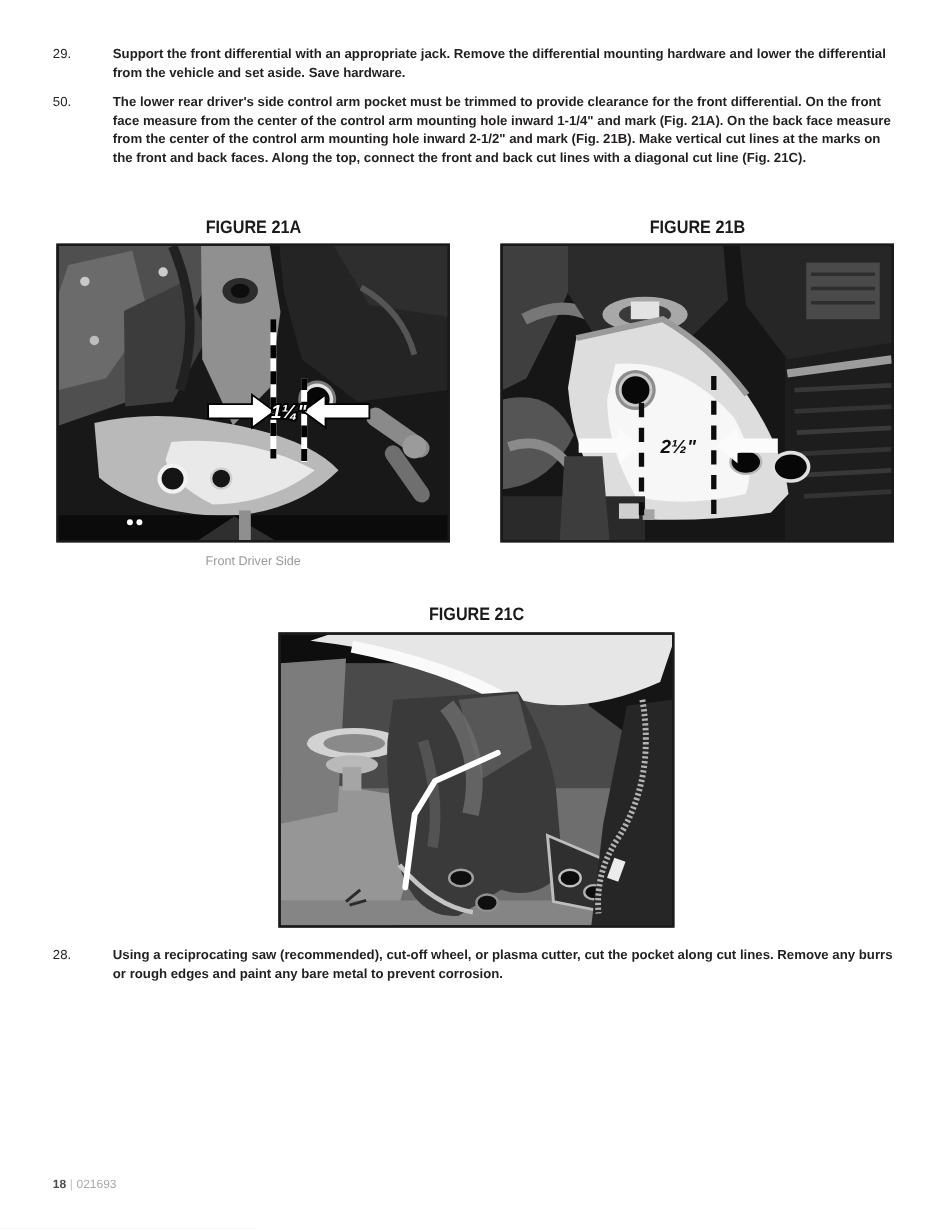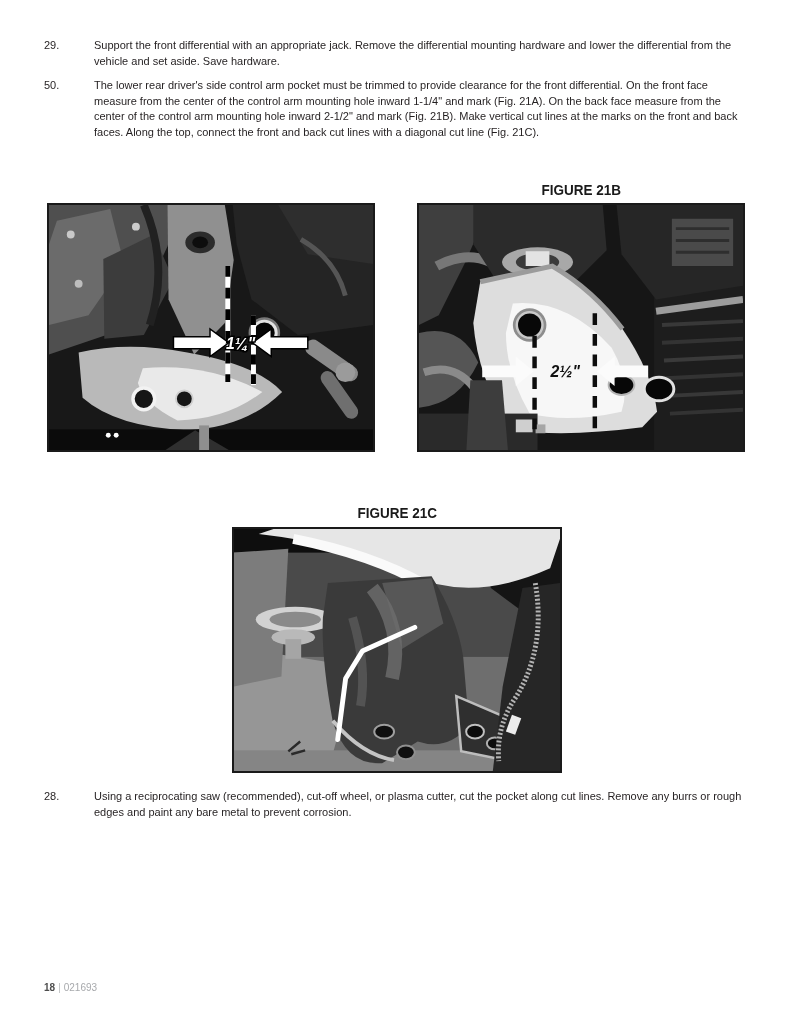--- a/index.html
+++ b/index.html
@@ -6,21 +6,21 @@
   .page{
     position:relative;width:791px;height:1024px;background:#ffffff;
     font-family:"Liberation Sans",sans-serif;color:#231f20;overflow:hidden;
     margin:0 auto;
   }
   .steps{position:absolute;left:44px;width:706px;}
   .steps-top{top:38px;}
   .steps-bottom{top:789px;}
   .step{display:flex;margin-bottom:9px;gap:24px;}
   .step-num{width:26px;flex:0 0 26px;font-size:11px;line-height:15.5px;}
-  .step-text{flex:1;font-size:11px;line-height:15.5px;}
+  .step-text{flex:1;font-size:11px;line-height:15.5px;font-weight:bold;}
   .fig-title{
     position:absolute;text-align:center;font-weight:bold;font-size:15px;
     color:#1a1a1a;letter-spacing:0;
   }
   .fig-title span{display:inline-block;transform:scaleX(0.9);}
   .photo{
     position:absolute;border:2px solid #1a1a1a;background:#181818;box-sizing:border-box;
   }
   .photo svg{display:block;}
   .caption{
@@ -42,20 +42,23 @@
     <div class="step">
       <span class="step-num">29.</span>
       <span class="step-text">Support the front differential with an appropriate jack.  Remove the differential mounting hardware and lower the differential from the vehicle and set aside.  Save hardware.</span>
     </div>
     <div class="step">
       <span class="step-num">50.</span>
       <span class="step-text">The lower rear driver's side control arm pocket must be trimmed to provide clearance for the front differential.  On the front face measure from the center of the control arm mounting hole inward 1-1/4" and mark (Fig. 21A). On the back face measure from the center of the control arm mounting hole inward 2-1/2" and mark (Fig. 21B). Make vertical cut lines at the marks on the front and back faces.  Along the top, connect the front and back cut lines with a diagonal cut line (Fig. 21C).</span>
     </div>
   </div>
 
+  <div class="fig-title" style="left:47px;top:181px;width:328px;">
+    <span>FIGURE 21A</span>
+  </div>
   <div class="photo" style="left:47px;top:203px;width:328px;height:249px;">
     <svg width="324" height="245" viewBox="0 0 328 249" preserveAspectRatio="none">
       <rect width="328" height="249" fill="#181818"></rect>
 
       <polygon points="0,0 132,0 120,42 95,96 58,132 0,152" fill="#4f4f4f"></polygon>
       <polygon points="8,16 62,4 76,60 40,112 0,122 0,40" fill="#6b6b6b"></polygon>
       <polygon points="55,55 106,30 126,76 96,132 56,136" fill="#3c3c3c"></polygon>
       <circle cx="22" cy="30" r="4" fill="#c9c9c9"></circle>
       <circle cx="30" cy="80" r="4" fill="#bdbdbd"></circle>
       <circle cx="88" cy="22" r="4" fill="#cccccc"></circle>
@@ -96,20 +99,21 @@
         <line x1="207" y1="112" x2="207" y2="183" stroke="#ffffff" stroke-width="5"></line>
         <line x1="207" y1="112" x2="207" y2="183" stroke="#000000" stroke-width="5" stroke-dasharray="10 10"></line>
       </g>
 
       <polygon points="126,134 163,134 163,126 182,140 163,154 163,146 126,146" fill="#ffffff" stroke="#000000" stroke-width="1.5"></polygon>
       <polygon points="262,134 225,134 225,126 206,140 225,154 225,146 262,146" fill="#ffffff" stroke="#000000" stroke-width="1.5"></polygon>
 
       <text class="meas-label" x="194" y="146" text-anchor="middle" fill="#ffffff" stroke="#000000" stroke-width="3" paint-order="stroke">1¼"</text>
     </svg>
   </div>
+  <div class="caption" style="left:47px;top:462px;width:328px;">Front Driver Side</div>
 
   <div class="fig-title" style="left:417px;top:181px;width:328px;">
     <span>FIGURE 21B</span>
   </div>
   <div class="photo" style="left:417px;top:203px;width:328px;height:249px;">
     <svg width="324" height="245" viewBox="0 0 328 249" preserveAspectRatio="none">
       <rect width="328" height="249" fill="#161616"></rect>
 
       <polygon points="0,0 72,0 46,60 20,112 0,122" fill="#3f3f3f"></polygon>
       <path d="M0,130 Q42,120 60,160 Q40,202 0,206 Z" fill="#555555"></path>

